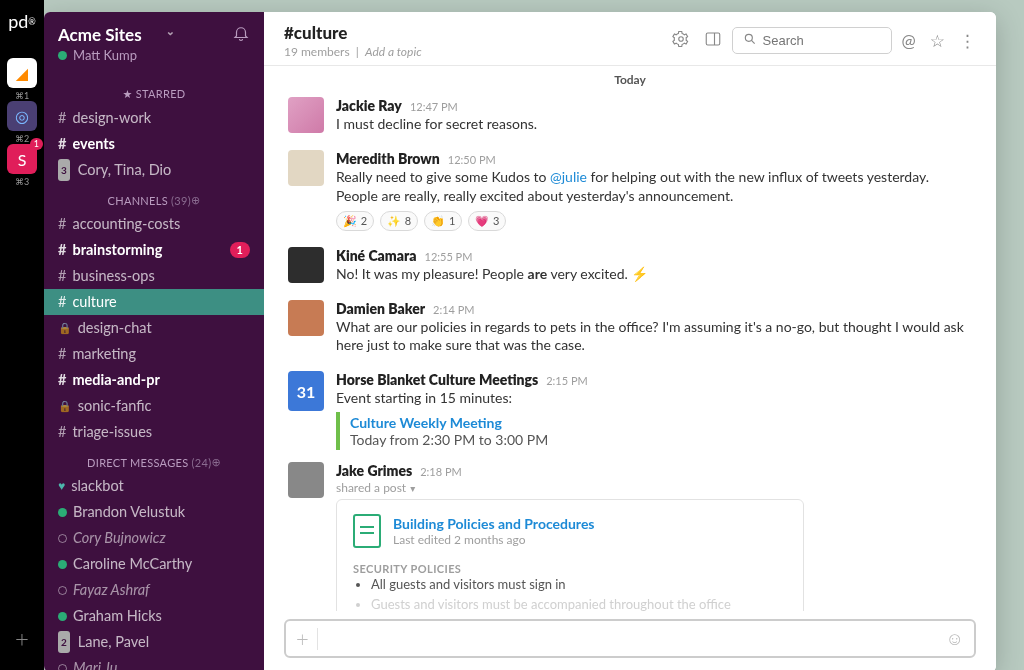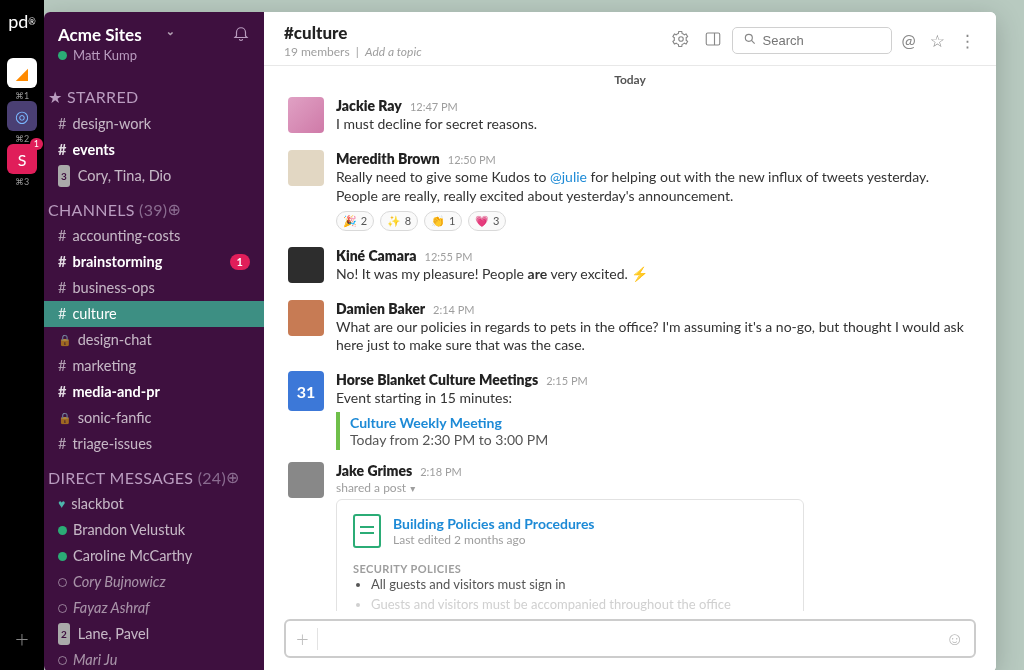--- a/index.html
+++ b/index.html
@@ -19,21 +19,21 @@
   .slack { flex:1; margin:12px 28px 0 0; height:660px; background:#fff; display:flex; border-radius:6px; overflow:hidden; box-shadow:0 6px 28px rgba(0,0,0,.20); }
 
   
   .sidebar { width:220px; background:#3e103f; color:rgba(255,255,255,.7); font-size:14.5px; display:flex; flex-direction:column; }
   .sb-head { padding:12px 14px 10px; display:flex; align-items:flex-start; justify-content:space-between; }
   .sb-title { color:#fff; font-weight:700; font-size:17px; display:flex; gap:24px;}
   .sb-sub { color:#b99cbf; font-size:13px; margin-top:2px; display:flex; align-items:center; gap:6px;}
   .sb-bell { color:#b99cbf; }
 
   .sb-scroll { flex:1; overflow-y:auto; padding:4px 0 10px; }
-  .sb-header { font-size:16px; color:#b99cbf; letter-spacing:.3px; padding:10px 4px 4px; display:flex; align-items:center; justify-content:flex-start;}
+  .sb-header { font-size:11px; color:#b99cbf; letter-spacing:.3px; padding:10px 22px 4px; display:flex; align-items:center; justify-content:center;}
   .sb-header .count { font-weight:400; color:#8a6c90;}
   .sb-item { padding:2px 14px; line-height:22px; display:flex; align-items:center; gap:6px; cursor:pointer; position:relative;}
   .sb-item .hash { opacity:.85;}
   .sb-item.bold { color:#fff; font-weight:700; }
   .sb-item.dim  { color:rgba(255,255,255,.55); font-style:italic; }
   .sb-item.active { background:#3d8f83; color:#fff; }
   .sb-item .badge { margin-left:auto; background:#e01e5a; color:#fff; border-radius:10px; font-size:11px; padding:0 7px; line-height:16px; font-weight:700;}
   .presence { width:9px; height:9px; border-radius:50%; display:inline-block; }
   .p-on  { background:#2bac76; }
   .p-off { background:transparent; border:1.5px solid rgba(255,255,255,.45);}
@@ -223,31 +223,35 @@
       </div>
       <div id="dm-list">
           <div class="sb-item">
             <span class="sb-heart">♥</span>
             <span>slackbot</span>
           </div>
           <div class="sb-item">
             <span class="presence p-on"></span>
             <span>Brandon Velustuk</span>
           </div>
-          <div class="sb-item">
-            <span class="presence p-on"></span>
-            <span>Caroline McCarthy</span>
-          </div>
           <div class="sb-item dim">
             <span class="presence p-off"></span>
             <span>Cory Bujnowicz</span>
           </div>
+          <div class="sb-item">
+            <span class="presence p-on"></span>
+            <span>Caroline McCarthy</span>
+          </div>
           <div class="sb-item dim">
             <span class="presence p-off"></span>
             <span>Fayaz Ashraf</span>
+          </div>
+          <div class="sb-item">
+            <span class="presence p-on"></span>
+            <span>Graham Hicks</span>
           </div>
           <div class="sb-item">
             <span class="sb-namecount">2</span>
             <span>Lane, Pavel</span>
           </div>
           <div class="sb-item dim">
             <span class="presence p-off"></span>
             <span>Mari Ju</span>
           </div>
         </div>

